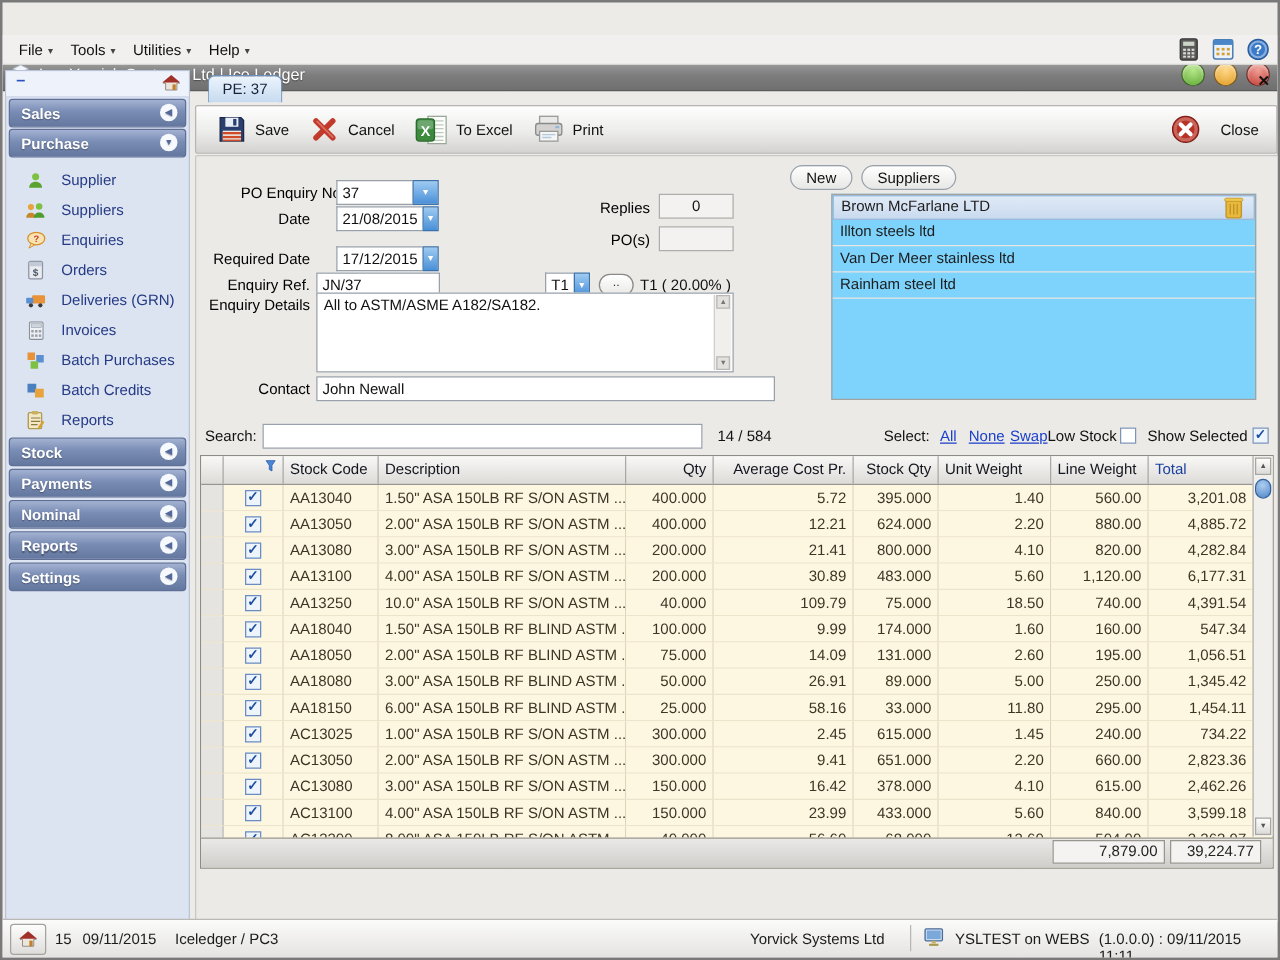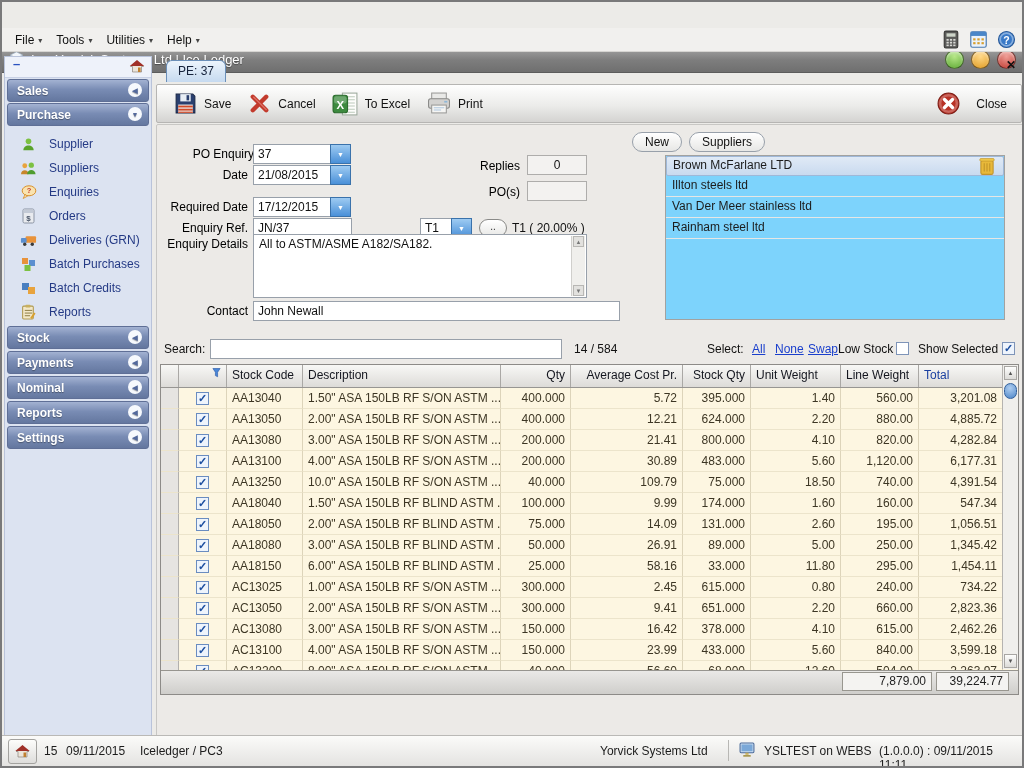--- a/index.html
+++ b/index.html
@@ -54,21 +54,21 @@
   .tabstrip-close::after{content:"✕";}
   .toolbar{position:absolute;left:154px;top:82px;width:866px;height:39px;
     background:linear-gradient(#fefefe,#ececea 55%,#d4d3d1);
     border:1px solid #b6b5b3;border-radius:2px;box-sizing:border-box;display:flex;align-items:center;}
   .tbtn{display:flex;align-items:center;gap:6px;margin-left:16px;color:#111;}
   .tbtn-close{position:absolute;right:14px;display:flex;align-items:center;gap:16px;}
   
   .flabel{position:absolute;width:92px;text-align:right;color:#000;}
   .fld{position:absolute;background:#fff;border:1px solid #98a0aa;box-sizing:border-box;
     height:20px;line-height:18px;padding:0 4px;overflow:hidden;white-space:nowrap;}
-  .combo{position:absolute;height:20px;display:flex;box-sizing:border-box;}
+  .combo{position:absolute;height:20px;display:flex;box-sizing:border-box;padding-left:16px;}
   .combo .cv{flex:1;background:#fff;border:1px solid #98a0aa;border-right:none;line-height:18px;padding:0 4px;box-sizing:border-box;}
   .ddbtn{width:21px;background:linear-gradient(#9ecbf2,#4a90d8);border:1px solid #3a72ab;
     color:#fff;font-size:7px;text-align:center;line-height:19px;box-sizing:border-box;}
   .ddbtn::after{content:"▼";}
   .robox{position:absolute;background:#f3f2f0;border:1px solid #aeadab;box-sizing:border-box;
     height:20px;line-height:18px;text-align:center;}
   .oval{position:absolute;width:26px;height:16px;border:1px solid #8a8a88;border-radius:9px;
     background:linear-gradient(#fff,#e8e8e6);text-align:center;line-height:13px;font-size:10px;color:#333;}
   .details{position:absolute;background:#fff;border:1px solid #98a0aa;box-sizing:border-box;padding:2px 16px 2px 5px;}
   .vscroll-mini{position:absolute;right:1px;top:1px;bottom:1px;width:13px;background:#f0efec;border-left:1px solid #d0cfcc;}
@@ -262,20 +262,37 @@
             <svg width="18" height="14" viewBox="0 0 18 14">
               <rect x="6" y="3" width="11" height="7" rx="1" fill="#e8923a"></rect>
               <rect x="1" y="5" width="6" height="5" rx="1" fill="#5b8fd0"></rect>
               <circle cx="5" cy="11.5" r="1.8" fill="#3a3a3a"></circle>
               <circle cx="13" cy="11.5" r="1.8" fill="#3a3a3a"></circle>
             </svg>
           </span>
     <span class="nav-lbl">Deliveries (GRN)</span>
   </div>
 
+  <div class="nav-item">
+    <span class="nav-ico">
+            <svg width="12" height="15" viewBox="0 0 12 15">
+              <rect x="0.5" y="0.5" width="11" height="14" rx="1.5" fill="#eef0f2" stroke="#8a919c"></rect>
+              <rect x="2" y="2" width="8" height="3" fill="#cfd6dd" stroke="#9aa1ac" stroke-width="0.5"></rect>
+              <g fill="#9aa1ac">
+                <rect x="2" y="7" width="2" height="2"></rect>
+                <rect x="5" y="7" width="2" height="2"></rect>
+                <rect x="8" y="7" width="2" height="2"></rect>
+                <rect x="2" y="10.5" width="2" height="2"></rect>
+                <rect x="5" y="10.5" width="2" height="2"></rect>
+                <rect x="8" y="10.5" width="2" height="2"></rect>
+              </g>
+            </svg>
+          </span>
+    <span class="nav-lbl">Invoices</span>
+  </div>
 
   <div class="nav-item">
     <span class="nav-ico">
             <svg width="15" height="15" viewBox="0 0 15 15">
               <rect x="1" y="1" width="6" height="6" fill="#e8923a"></rect>
               <rect x="8" y="3" width="6" height="6" fill="#5b8fd0"></rect>
               <rect x="3.5" y="8" width="6" height="6" fill="#7cc142"></rect>
             </svg>
           </span>
     <span class="nav-lbl">Batch Purchases</span>
@@ -633,21 +650,21 @@
   <div class="trow">
     <span class="td c0"></span>
     <span class="td c1">
             <span class="rowcb"></span>
           </span>
     <span class="td c2">AC13025</span>
     <span class="td c3">1.00" ASA 150LB RF S/ON ASTM ...</span>
     <span class="td c4 num">300.000</span>
     <span class="td c5 num">2.45</span>
     <span class="td c6 num">615.000</span>
-    <span class="td c7 num">0.80</span>
+    <span class="td c7 num">1.45</span>
     <span class="td c8 num">240.00</span>
     <span class="td c9 num">734.22</span>
   </div>
 
   <div class="trow">
     <span class="td c0"></span>
     <span class="td c1">
             <span class="rowcb"></span>
           </span>
     <span class="td c2">AC13050</span>

